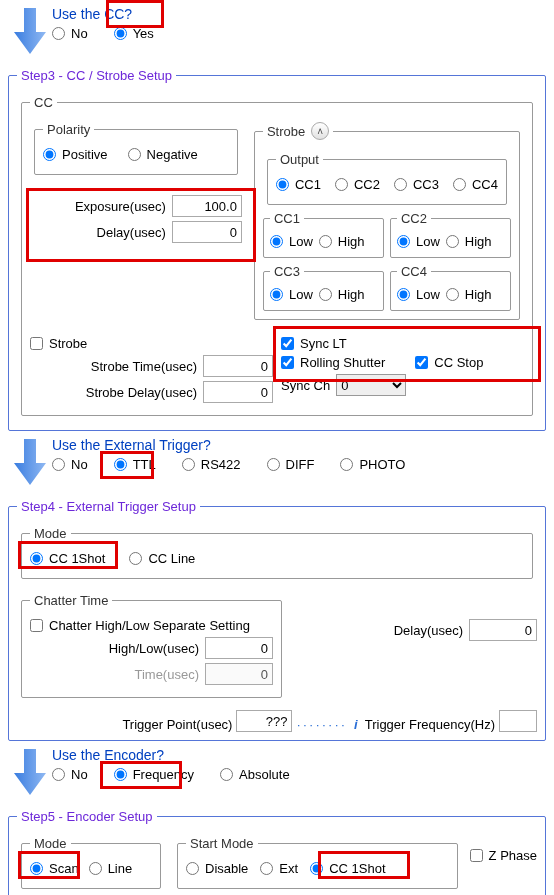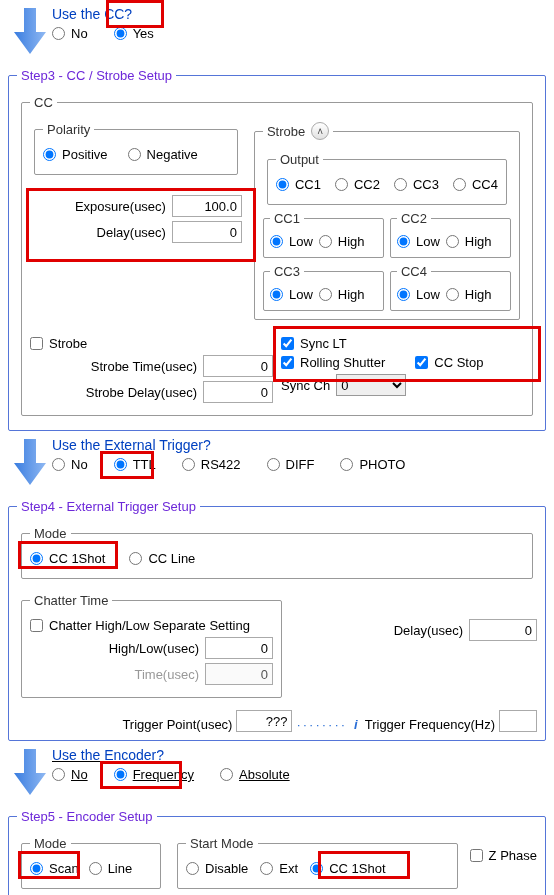--- a/index.html
+++ b/index.html
@@ -381,21 +381,21 @@
   <div class="trigger-line">
     <span>Trigger Point(usec)</span>
     <input class="triggerpt" value="???" style="">
     <span class="dotted">········</span>
     <span class="info-icon">i</span>
     <span>Trigger Frequency(Hz)</span>
     <input class="freq" value="" style="">
   </div>
 </fieldset>
 
-<div class="section-wrap" style="height:56px; text-decoration:underline;">
+<div class="section-wrap" style="height:56px; ">
   <div class="arrow" style="top:2px;">
     <svg viewBox="0 0 40 48">
         <path d="M14 0 H26 V24 H36 L20 46 L4 24 H14 Z" fill="url(#g1)"></path>
       </svg>
   </div>
   <div class="question">Use the Encoder?</div>
   <div class="radio-row" style="position:relative;">
     <label>
         <input type="radio" name="enc" style="">
         <span>No</span>

